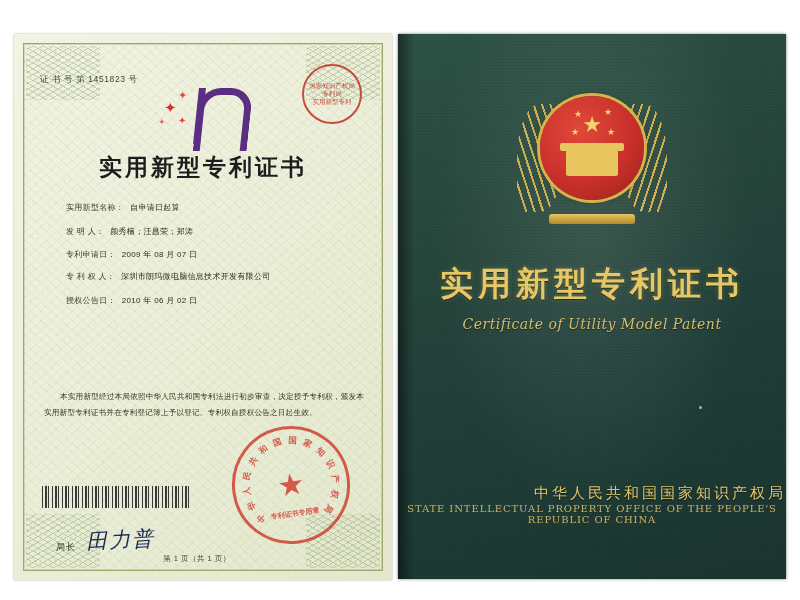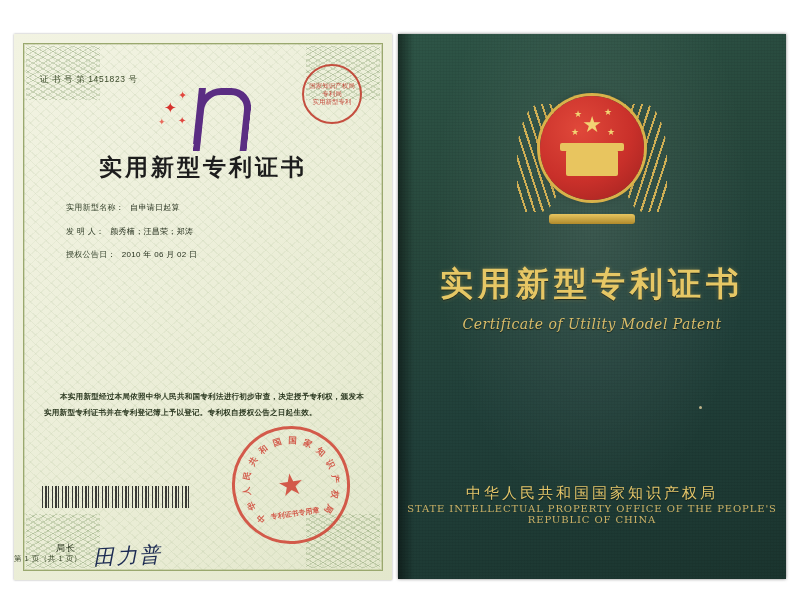--- a/index.html
+++ b/index.html
@@ -176,46 +176,45 @@
     position: absolute;
     left: 30px;
     right: 28px;
     top: 355px;
     font-size: 7.6px;
     line-height: 2.05;
     color: #2d3a22;
     text-align: justify;
     letter-spacing: .2px;
   }
-  .body-text p { margin: 0 0 6px 0; text-indent: 16px; font-weight: bold; }
+  .body-text p { margin: 0 0 6px 0; text-indent: 16px; }
 
   .barcode {
     position: absolute;
     left: 28px;
     top: 452px;
     width: 150px;
     height: 22px;
     background: repeating-linear-gradient(
       90deg,
       #1a1a1a 0 1px, transparent 1px 3px,
       #1a1a1a 3px 5px, transparent 5px 6px,
       #1a1a1a 6px 7px, transparent 7px 10px
     );
     opacity: .85;
   }
 
   .sign-row {
     position: absolute;
     left: 42px;
-    top: 508px;
+    top: 492px;
     display: flex;
-    align-items: flex-start;
+    align-items: flex-end;
     font-size: 9px;
     color: #2c3722;
-    gap: 7px;
   }
   .sign-label { margin-right: 10px; letter-spacing: 1px; }
   .signature {
     font-family: "DejaVu Serif", serif;
     font-size: 21px;
     color: #1b2a52;
     font-style: italic;
     letter-spacing: 2px;
     transform: rotate(-3deg);
   }
@@ -260,20 +259,21 @@
     bottom: 22px;
     text-align: center;
     font-size: 7px;
     font-weight: bold;
   }
 
   .page-foot {
     position: absolute;
     left: 0; right: 12px;
     bottom: 16px;
+    text-align: center;
     font-size: 7.5px;
     color: #3a472c;
     letter-spacing: .5px;
   }
 
   
   .cover {
     position: absolute;
     left: 398px;
     top: 34px;
@@ -387,21 +387,21 @@
     font-style: italic;
     letter-spacing: .5px;
     color: #d9bd6a;
     text-shadow: 0 1px 1px rgba(0,0,0,.5);
   }
 
   .cover-org {
     position: absolute;
     left: 0; right: 0;
     bottom: 76px;
-    text-align: center;
+    text-align: right;
     font-family: "DejaVu Sans", sans-serif;
     font-size: 15px;
     letter-spacing: 3px;
     color: #e4c66a;
     text-shadow: 0 1px 1px rgba(0,0,0,.5);
   }
   .cover-org-en {
     position: absolute;
     left: 0; right: 0;
     bottom: 54px;
@@ -455,20 +455,28 @@
     <div class="cert-title">实用新型专利证书</div>
 
     <div class="fields">
       <div class="field-row">
         <span class="field-label">实用新型名称：</span>
         <span class="field-value">自申请日起算</span>
       </div>
       <div class="field-row">
         <span class="field-label">发 明 人：</span>
         <span class="field-value">颜秀楠；汪昌荣；郑涛</span>
+      </div>
+      <div class="field-row small-gap">
+        <span class="field-label">专利申请日：</span>
+        <span class="field-value">2009 年 08 月 07 日</span>
+      </div>
+      <div class="field-row">
+        <span class="field-label">专 利 权 人：</span>
+        <span class="field-value">深圳市朗玛微电脑信息技术开发有限公司</span>
       </div>
       <div class="field-row">
         <span class="field-label">授权公告日：</span>
         <span class="field-value">2010 年 06 月 02 日</span>
       </div>
     </div>
 
     <div class="body-text">
       <p>本实用新型经过本局依照中华人民共和国专利法进行初步审查，决定授予专利权，颁发本实用新型专利证书并在专利登记簿上予以登记。专利权自授权公告之日起生效。</p>
     </div>

